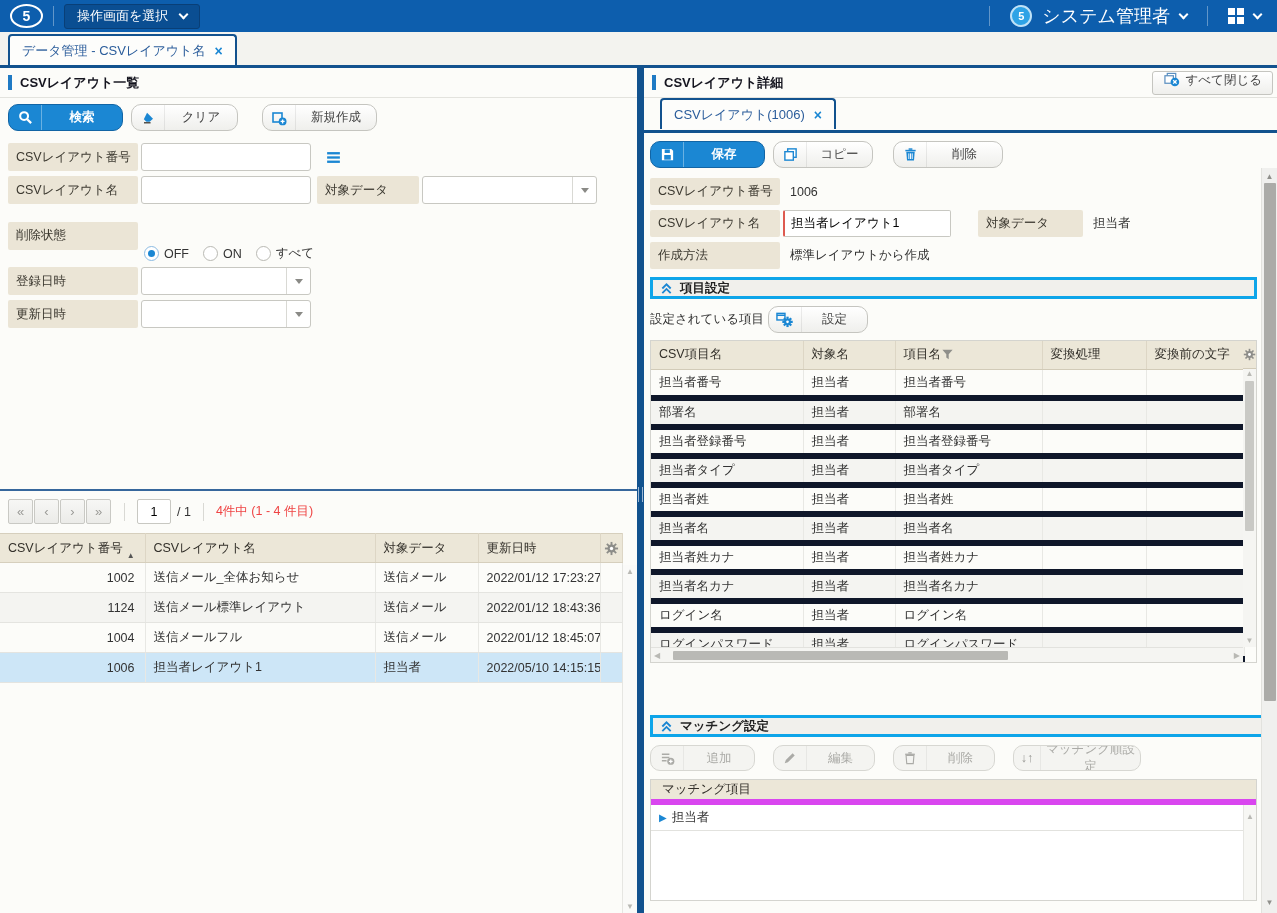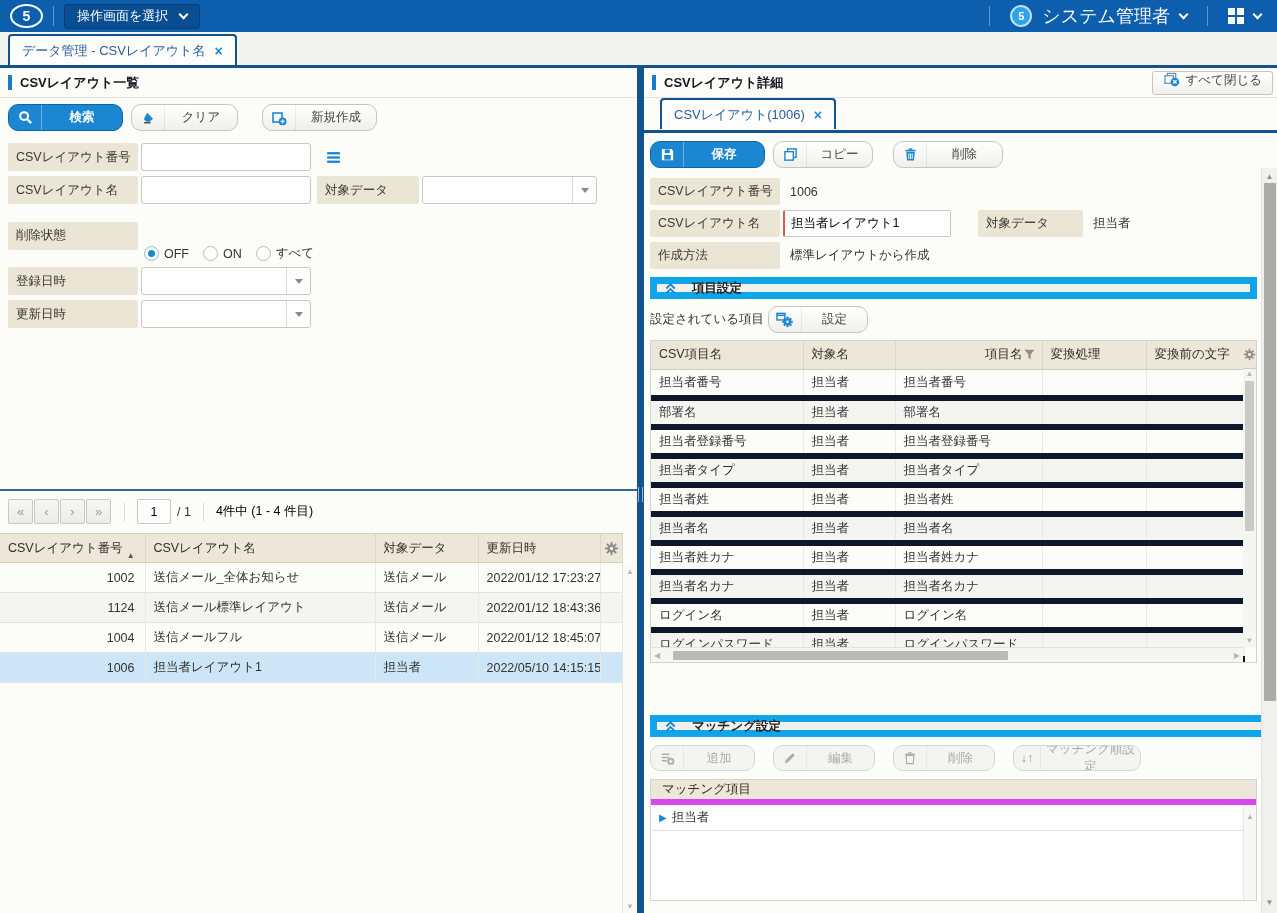--- a/index.html
+++ b/index.html
@@ -62,41 +62,41 @@
 input[type=radio]:checked { border-color:#8cbbe2; }
 input[type=radio]:checked::after { content:""; position:absolute; left:3px; top:3px; width:7px; height:7px; border-radius:50%; background:#1b87d3; }
 
 
 .results { flex:1; position:relative; }
 .pgrow { display:flex; align-items:center; padding:8px 0 9px 8px; }
 .pgbtn { width:25px; height:25px; background:linear-gradient(#f7f7f5,#ebebe8); border:1px solid #c9c9c4; color:#9a9a96; display:flex; align-items:center; justify-content:center; font-size:13px; margin-right:1px; cursor:pointer; border-radius:2px; }
 .pg-sep { width:1px; height:18px; background:#d9d9d4; margin:0 12px; }
 .pginput { width:34px; height:25px; border:1px solid #c8c8c2; border-radius:2px; text-align:center; font-size:12.5px; font-family:inherit; }
 .pgtotal { margin-left:6px; color:#333; }
-.summary { color:#000000; }
+.summary { color:#ef4444; }
 table { border-collapse:collapse; table-layout:fixed; }
 .ltable { width:622px; }
 .ltable th { background:#ece7d8; border-top:1px solid #d6cfbd; border-bottom:1px solid #d6cfbd; border-right:1px solid #ddd6c5; height:29px; font-weight:normal; text-align:left; padding-left:8px; color:#33302a; position:relative; }
 .ltable td { height:30px; border-bottom:1px solid #e4e4e0; border-right:1px solid #e8e8e4; padding-left:8px; overflow:hidden; white-space:nowrap; }
 .ltable tr:nth-child(even) td { background:#f4f4f1; }
 .ltable tr.selected td { background:#cde6f7; }
 .td-num { text-align:right; padding-right:10px !important; }
 .sort-ic { font-size:8px; color:#555; position:absolute; bottom:2px; margin-left:4px; }
 .gear-th { padding:0 !important; text-align:center !important; }
 .vscroll { position:absolute; right:0; top:74px; bottom:0; width:15px; background:#fafaf8; border-left:1px solid #e6e6e2; display:flex; flex-direction:column; align-items:center; justify-content:space-between; padding:2px 0; }
 .sc-ar { font-size:8px; color:#b9b9b4; }
 
 
 .closeall { position:absolute; right:4px; top:3px; height:24px; display:inline-flex; align-items:flex-start; gap:6px; background:linear-gradient(#fff,#efefec); border:1px solid #c5c5c0; border-radius:3px; padding:0 10px; cursor:pointer; color:#444; }
 .dtabstrip { height:35px; border-bottom:3px solid #12528e; display:flex; padding-left:16px; }
 .rbody { padding:8px 22px 0 6px; }
 .fldrow { display:flex; align-items:center; margin-bottom:5px; }
 .fval { margin-left:10px; color:#333; }
 .name-input { width:168px; height:27px; border:1px solid #c8c8c2; border-left:2px solid #de5a50; border-radius:2px; margin-left:3px; padding:0 6px; font-size:12.5px; font-family:inherit; }
-.sechdr { height:22px; background:#f1f0ec; border:7px solid #0ea5e9; display:flex; align-items:center; gap:15px; padding-left:7px; margin-top:8px; }
+.sechdr { height:22px; background:#f1f0ec; border:3px solid #0ea5e9; display:flex; align-items:center; gap:7px; padding-left:7px; margin-top:8px; }
 .sechdr b { font-size:12.5px; color:#222; }
 .cfgrow { display:flex; align-items:center; margin:7px 0; }
 .cfgrow .cl { color:#333; margin-right:4px; }
 
 .itable-wrap { position:relative; width:607px; border:1px solid #d4d4cf; }
 .itable { width:593px; }
 .itable th { background:#ece7d8; border-bottom:1px solid #d2cbb8; border-right:1px solid #ddd6c5; height:28px; font-weight:normal; text-align:left; padding-left:8px; color:#33302a; }
 .itable td { height:29px; border-bottom:6px solid #0f172a; border-right:1px solid #e8e8e4; padding-left:8px; overflow:hidden; white-space:nowrap; }
 .itable tbody tr:nth-child(even) td { background:#f4f4f1; }
 .ivscroll { position:absolute; right:0; top:0; bottom:15px; width:13px; }
@@ -463,21 +463,21 @@
               <col style="width:92px">
               <col style="width:147px">
               <col style="width:104px">
               <col style="width:98px">
             </colgroup>
           <thead>
             <tr>
               <th>CSV項目名</th>
               <th>対象名</th>
               <th>
-                  <span style="display:flex;align-items:center;justify-content:flex-end;padding-right:6px">
+                  <span style="display:flex;align-items:center;justify-content:flex-start;padding-right:6px">
                     <span>項目名</span>
                     <svg viewBox="0 0 14 14" width="13" height="13">
                       <path d="M1.5 2 h11 l-4.2 4.8 v5.4 l-2.6 -1.9 v-3.5 z" fill="#8f8f8a"></path>
                     </svg>
                   </span>
                 </th>
               <th>変換処理</th>
               <th>変換前の文字</th>
             </tr>
           </thead>

